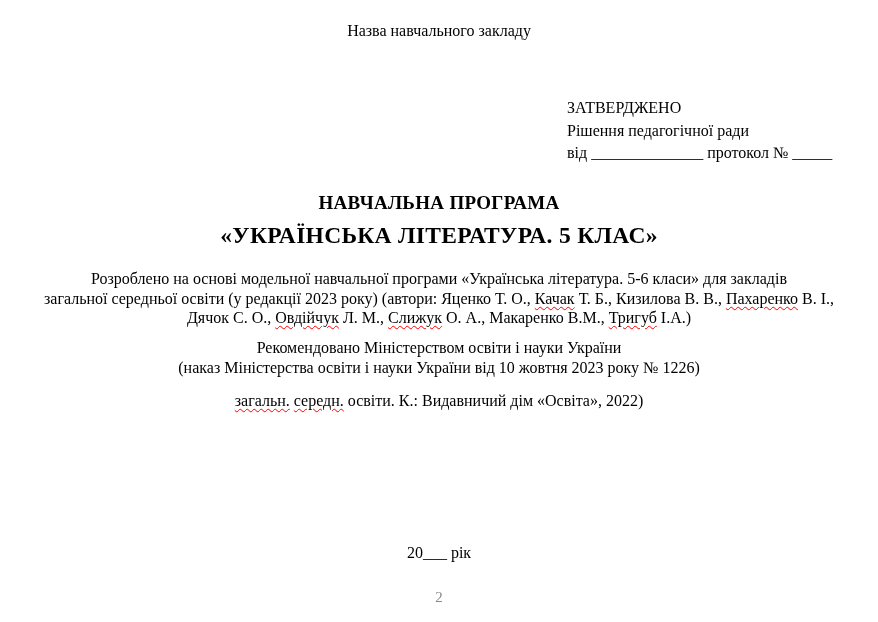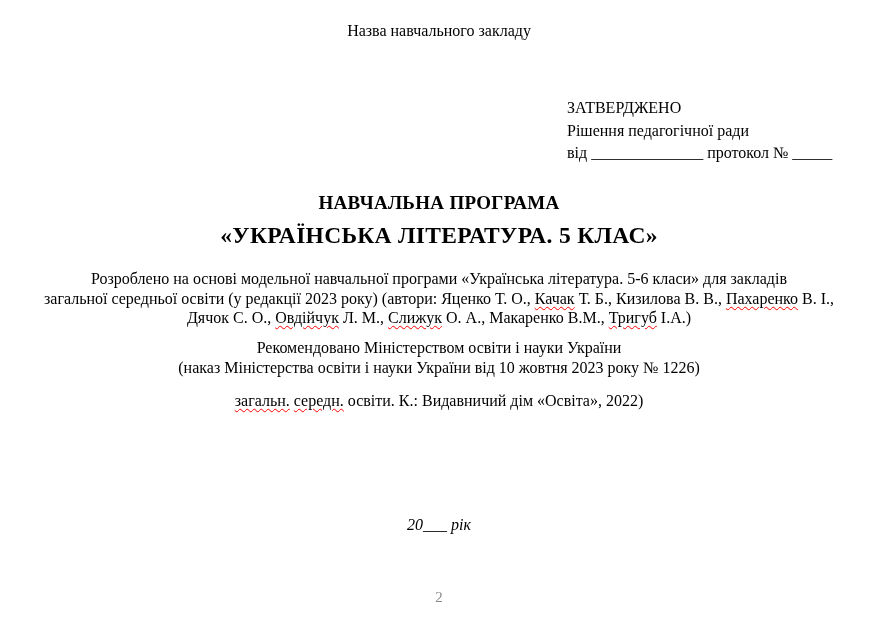--- a/index.html
+++ b/index.html
@@ -49,23 +49,22 @@
     letter-spacing: 0.3px;
   }
   .para {
     font-size: 16px;
     line-height: 19.6px;
   }
   .para1 { top: 269px; }
   .para2 { top: 338px; }
   .para3 { top: 391px; }
   .year {
-    top: 516px;
+    top: 544px;
     font-size: 16px;
-    font-style: italic;
   }
   .pagenum {
     top: 589px;
     font-size: 15px;
     color: #8a8a8a;
   }
   .misspell {
     text-decoration-line: underline;
     text-decoration-style: wavy;
     text-decoration-color: #ff0000;

